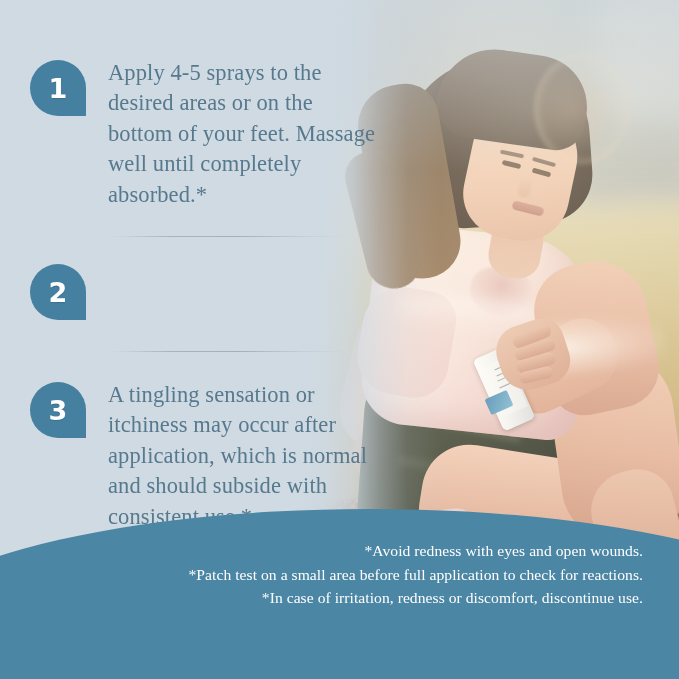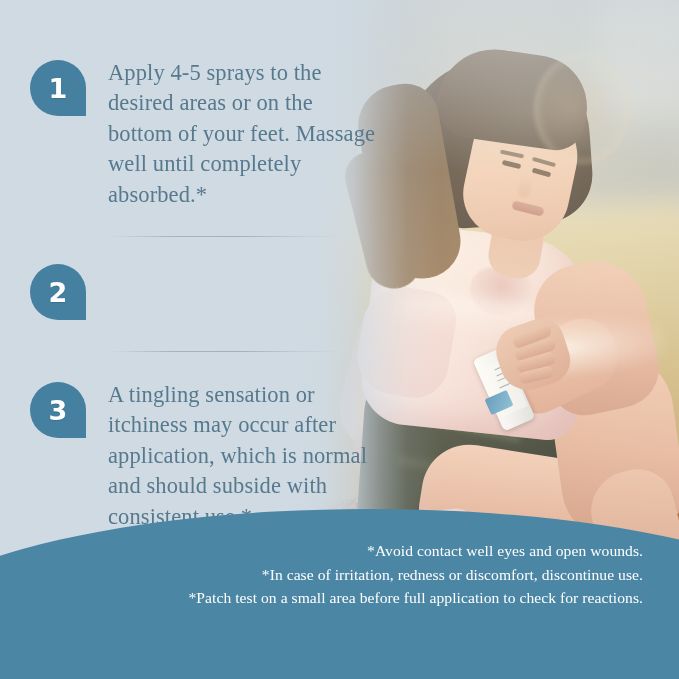--- a/index.html
+++ b/index.html
@@ -557,20 +557,20 @@
 
     <div class="step step-3">
       <div class="badge badge-2">3</div>
       <div class="step-text">A tingling sensation or itchiness may occur after application, which is normal and should subside with consistent use.*</div>
     </div>
   </div>
 
   <div class="footer">
     <div class="footer-inner">
       <div class="footer-text">
-        <div>*Avoid contact well eyes and open wounds.</div>
+        <div>*Avoid redness with eyes and open wounds.</div>
+        <div>*Patch test on a small area before full application to check for reactions.</div>
         <div>*In case of irritation, redness or discomfort, discontinue use.</div>
-        <div>*Patch test on a small area before full application to check for reactions.</div>
       </div>
     </div>
   </div>
 
 </div>
 
 </body></html>

